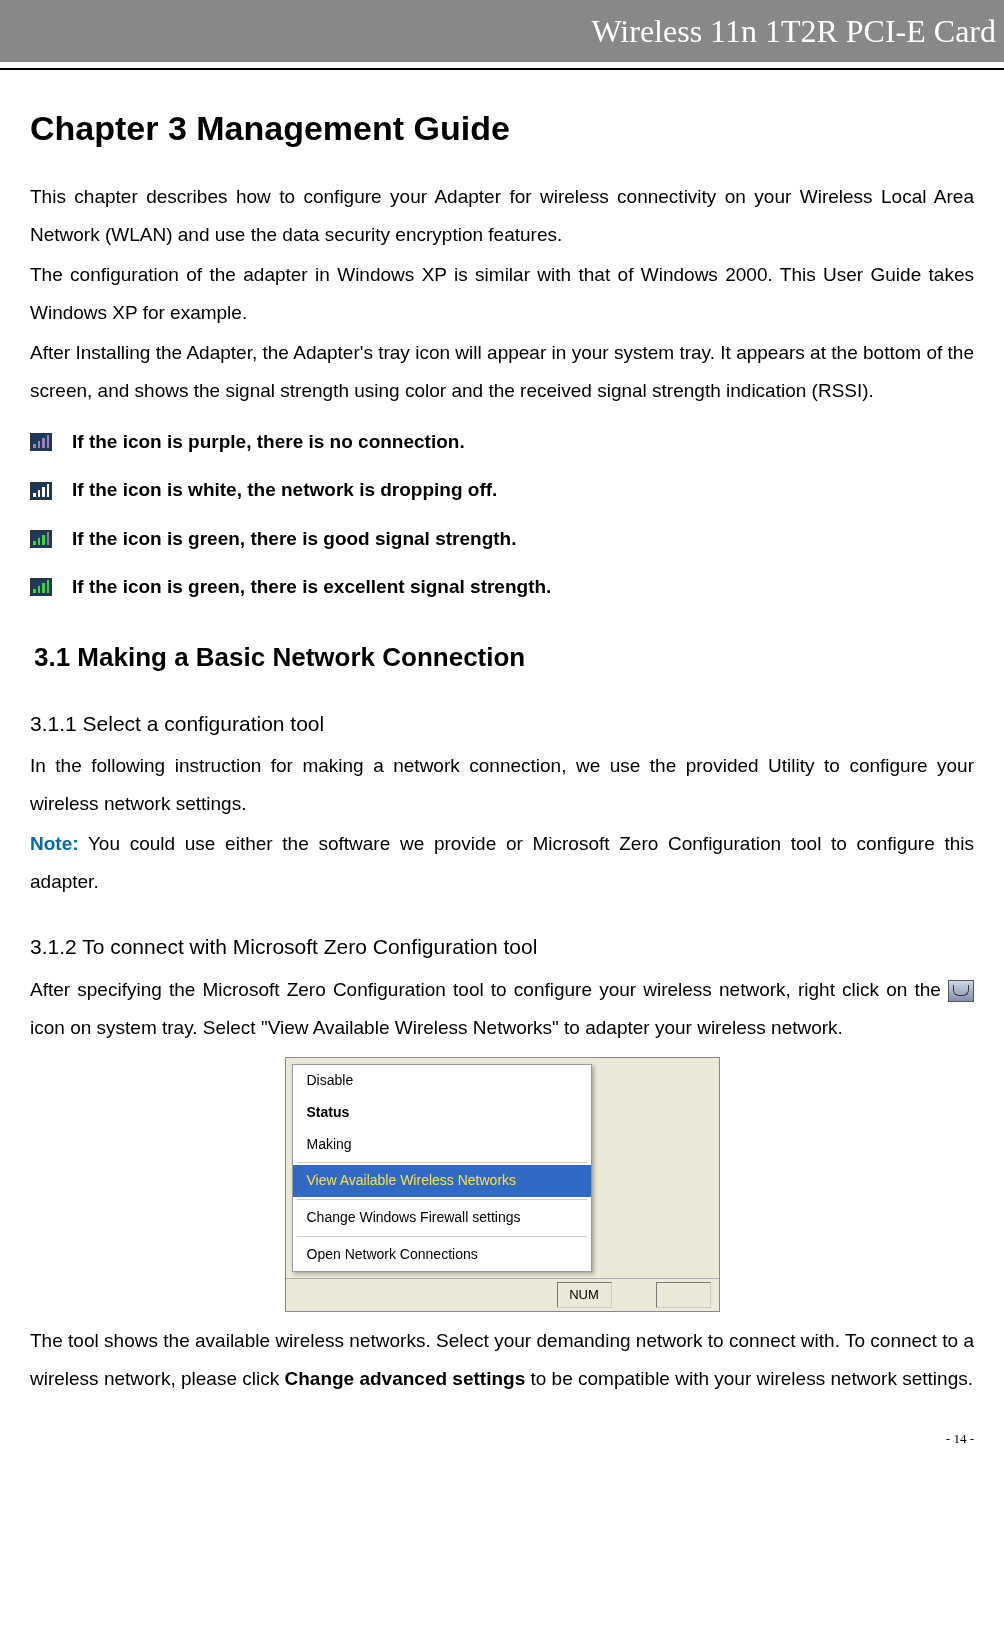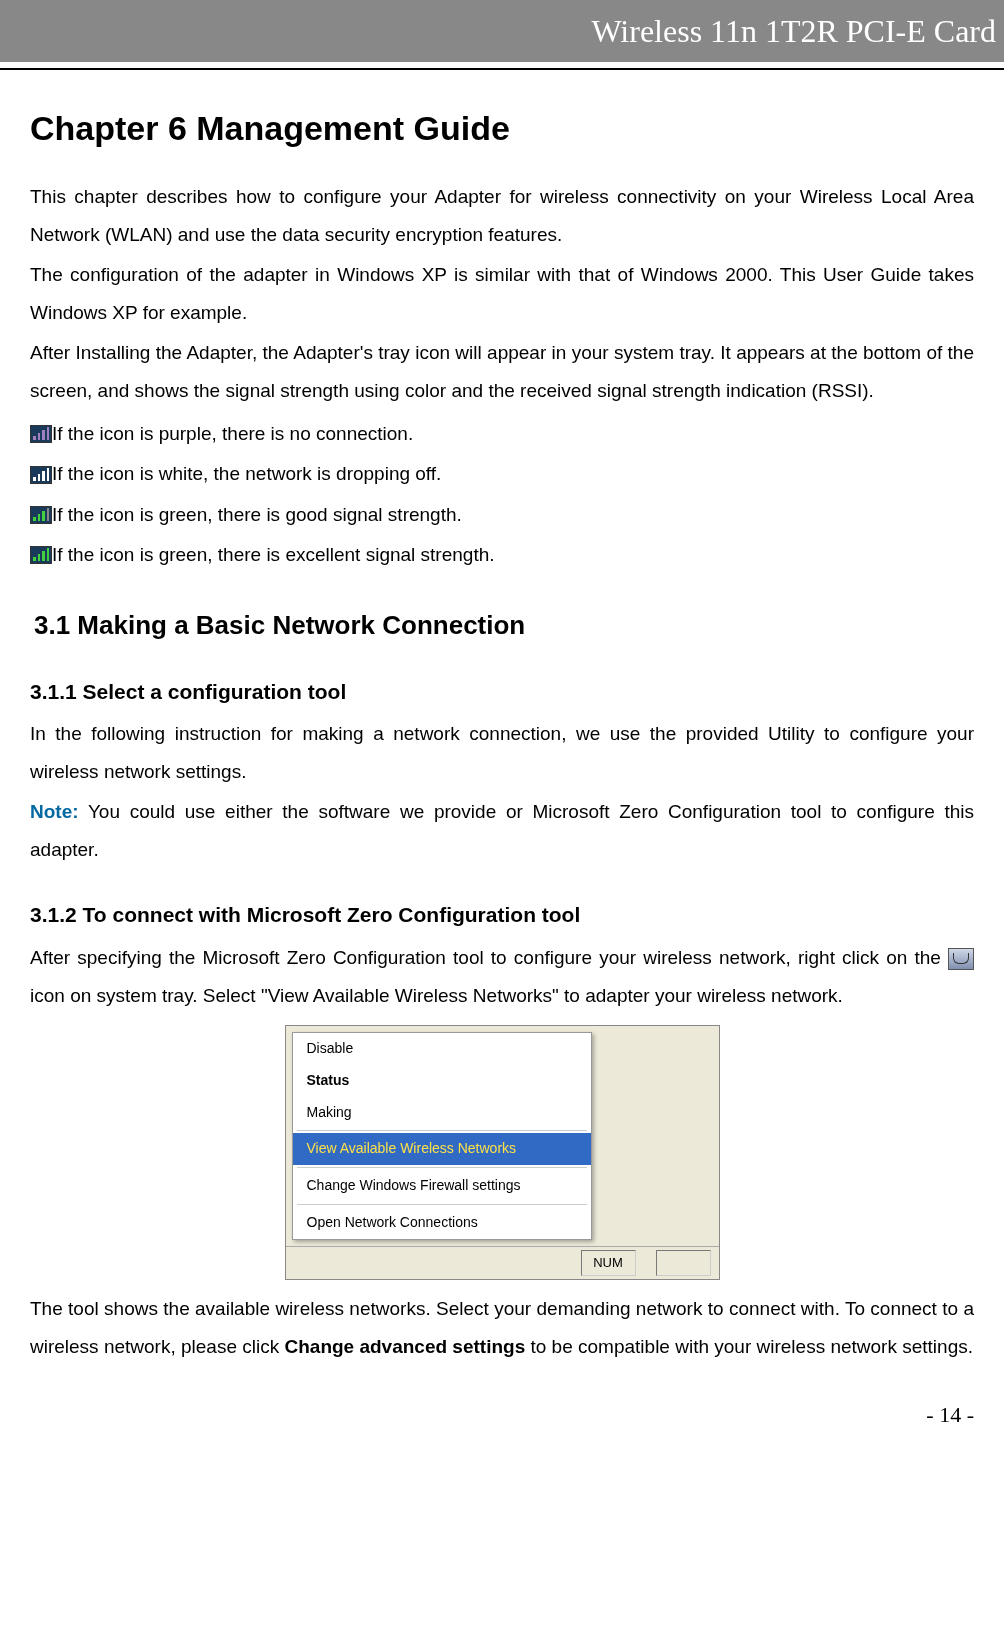--- a/index.html
+++ b/index.html
@@ -36,22 +36,23 @@
       margin-bottom: 20px;
     }
     .body-text {
       text-align: justify;
       line-height: 2.0;
       margin-bottom: 2px;
     }
     .icon-line {
       display: flex;
       align-items: center;
-      gap: 0;
-      margin: 8px 0;
+      gap: 20px;
+      margin: 16px 0;
+      font-weight: bold;
     }
     .signal-icon {
       width: 22px;
       height: 18px;
       display: inline-flex;
       align-items: flex-end;
       gap: 2px;
       background: #1a3a5c;
       padding: 2px;
       border: 1px solid #333;
@@ -63,21 +64,21 @@
     .bar2 { height: 7px; }
     .bar3 { height: 10px; }
     .bar4 { height: 13px; }
     .section-h2 {
       font-size: 26px;
       font-weight: bold;
       margin: 32px 0 26px 4px;
     }
     .section-h3 {
       font-size: 21px;
-      font-weight: bold;
+      font-weight: normal;
       margin: 18px 0 6px 0;
     }
     .note-label {
       color: #0369a1;
       font-weight: bold;
       margin-top: 25px;
     }
     .inline-icon {
       display: inline-flex;
       vertical-align: middle;
@@ -138,39 +139,40 @@
       border-top: 1px solid #aaa;
       gap: 20px;
     }
     .status-cell {
       border: 1px inset #ccc;
       padding: 1px 10px;
       background: #ece9d8;
       font-size: 13px;
       min-width: 55px;
       text-align: center;
+      margin-left: 24px;
     }
     .footer {
       text-align: right;
       font-family: "Times New Roman", serif;
-      font-size: 22px;
+      font-size: 13px;
       margin-top: 30px;
       padding-bottom: 10px;
     }
     .bold-inline {
       font-weight: bold;
     }
   </style>
 </head>
 <body>
 
 <div class="header-bar">Wireless 11n 1T2R PCI-E Card</div>
 <hr class="header-rule">
 
-<h1 class="chapter-title">Chapter 6   Management Guide</h1>
+<h1 class="chapter-title">Chapter 3   Management Guide</h1>
 
 <p class="body-text">This chapter describes how to configure your Adapter for wireless connectivity on your Wireless Local Area Network (WLAN) and use the data security encryption features.</p>
 <p class="body-text">The configuration of the adapter in Windows XP is similar with that of Windows 2000. This User Guide takes Windows XP for example.</p>
 <p class="body-text">After Installing the Adapter, the Adapter's tray icon will appear in your system tray. It appears at the bottom of the screen, and shows the signal strength using color and the received signal strength indication (RSSI).</p>
 
 <div class="icon-line">
   <span class="signal-icon">
     <span class="bar bar1" style="background:#a080c0"></span>
     <span class="bar bar2" style="background:#a080c0"></span>
     <span class="bar bar3" style="background:#a080c0"></span>

